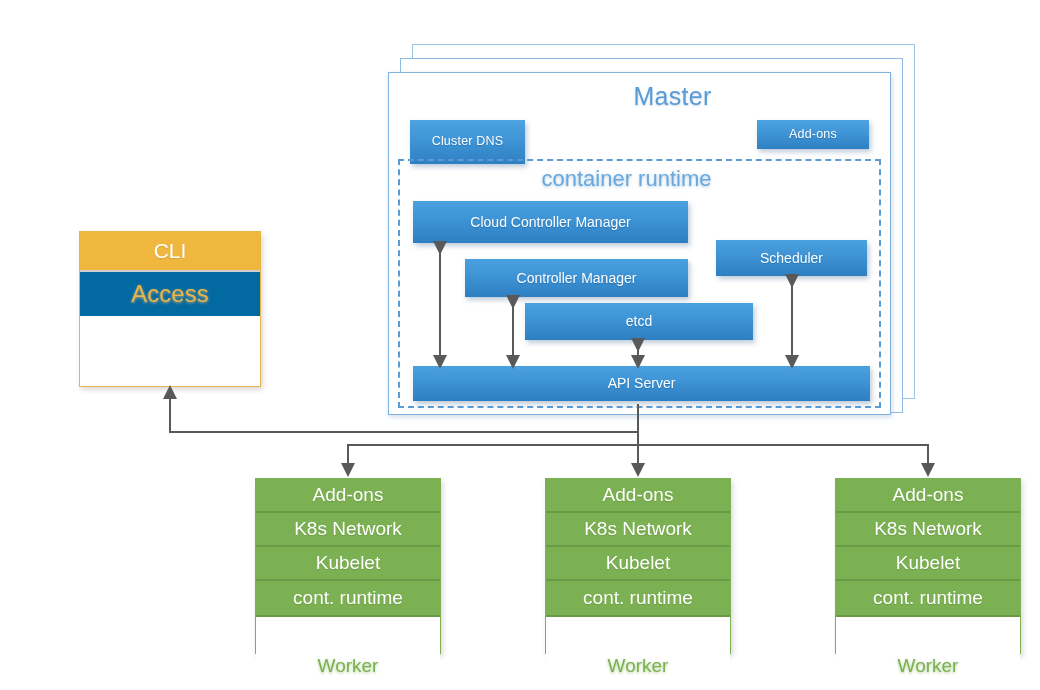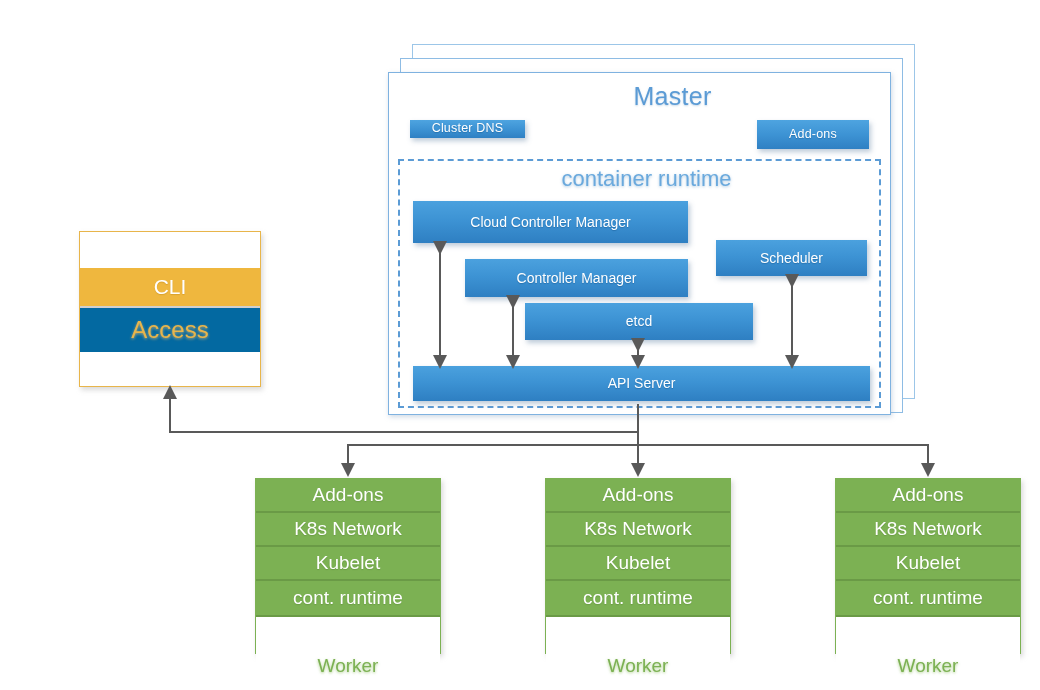--- a/index.html
+++ b/index.html
@@ -78,21 +78,20 @@
   }
   .access-row {
     background: #efb73e;
     color: #ffffff;
     font-size: 21px;
     display: flex;
     align-items: center;
     justify-content: center;
     text-shadow: 0 1px 1px rgba(150,100,0,0.25);
     border-bottom: 2px solid #cfcfcf;
-    margin-top: 36px;
   }
   .access-foot {
     background: #0369a1;
     color: #e8b54b;
     font-size: 24px;
     display: flex;
     align-items: center;
     justify-content: center;
     text-shadow: 0 1px 3px rgba(220,180,110,0.85);
   }
@@ -131,25 +130,25 @@
 <body>
 
 <div id="canvas">
 
   <div class="abs master-card back2" style="left:412px; top:44px; width:503px; height:355px;"></div>
   <div class="abs master-card back1" style="left:400px; top:58px; width:503px; height:355px;"></div>
   <div class="abs master-card front" style="left:388px; top:72px; width:503px; height:343px;"></div>
 
   <div class="abs master-title" style="left:388px; top:82px; width:503px;margin-left:33px;">Master</div>
 
-  <div class="abs bluebox small" style="left:410px; top:120px; width:115px; height:18px;">Cluster DNS</div>
+  <div class="abs bluebox small" style="left:410px; top:120px; width:115px; height:44px;">Cluster DNS</div>
   <div class="abs bluebox small" style="left:757px; top:120px; width:112px; height:29px;">Add-ons</div>
 
   <div class="abs runtime-box" style="left:398px; top:159px; width:483px; height:249px;"></div>
-  <div class="abs runtime-title" style="left:405px; top:166px; width:483px;">container runtime</div>
+  <div class="abs runtime-title" style="left:385px; top:166px; width:483px;">container runtime</div>
 
   <div class="abs bluebox" style="left:413px; top:201px; width:275px; height:42px;">Cloud Controller Manager</div>
 
   <div class="abs bluebox" style="left:465px; top:259px; width:223px; height:38px;">Controller Manager</div>
 
   <div class="abs bluebox" style="left:525px; top:303px; width:228px; height:37px;">etcd</div>
 
   <div class="abs bluebox" style="left:716px; top:240px; width:151px; height:36px;">Scheduler</div>
 
   <div class="abs bluebox" style="left:413px; top:366px; width:457px; height:35px;">API Server</div>

